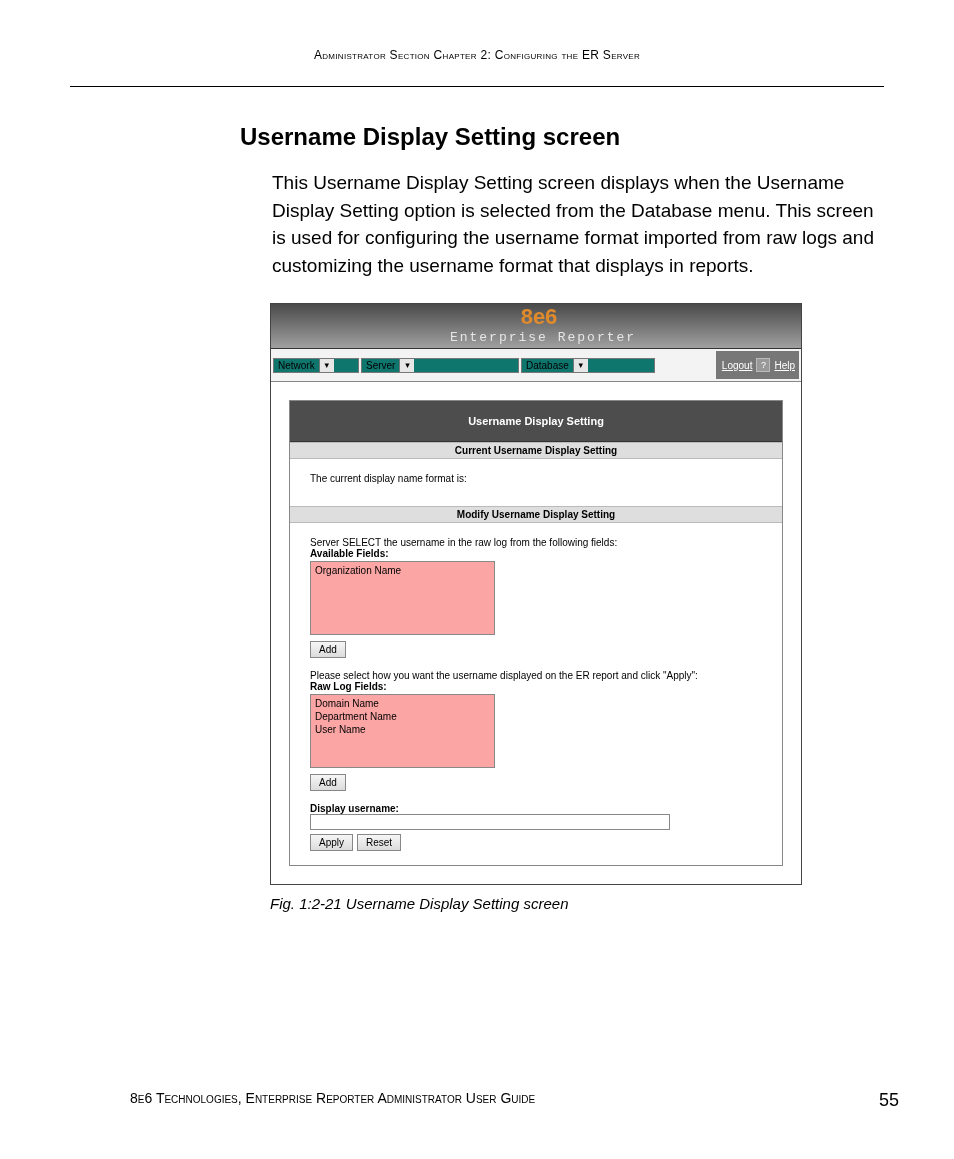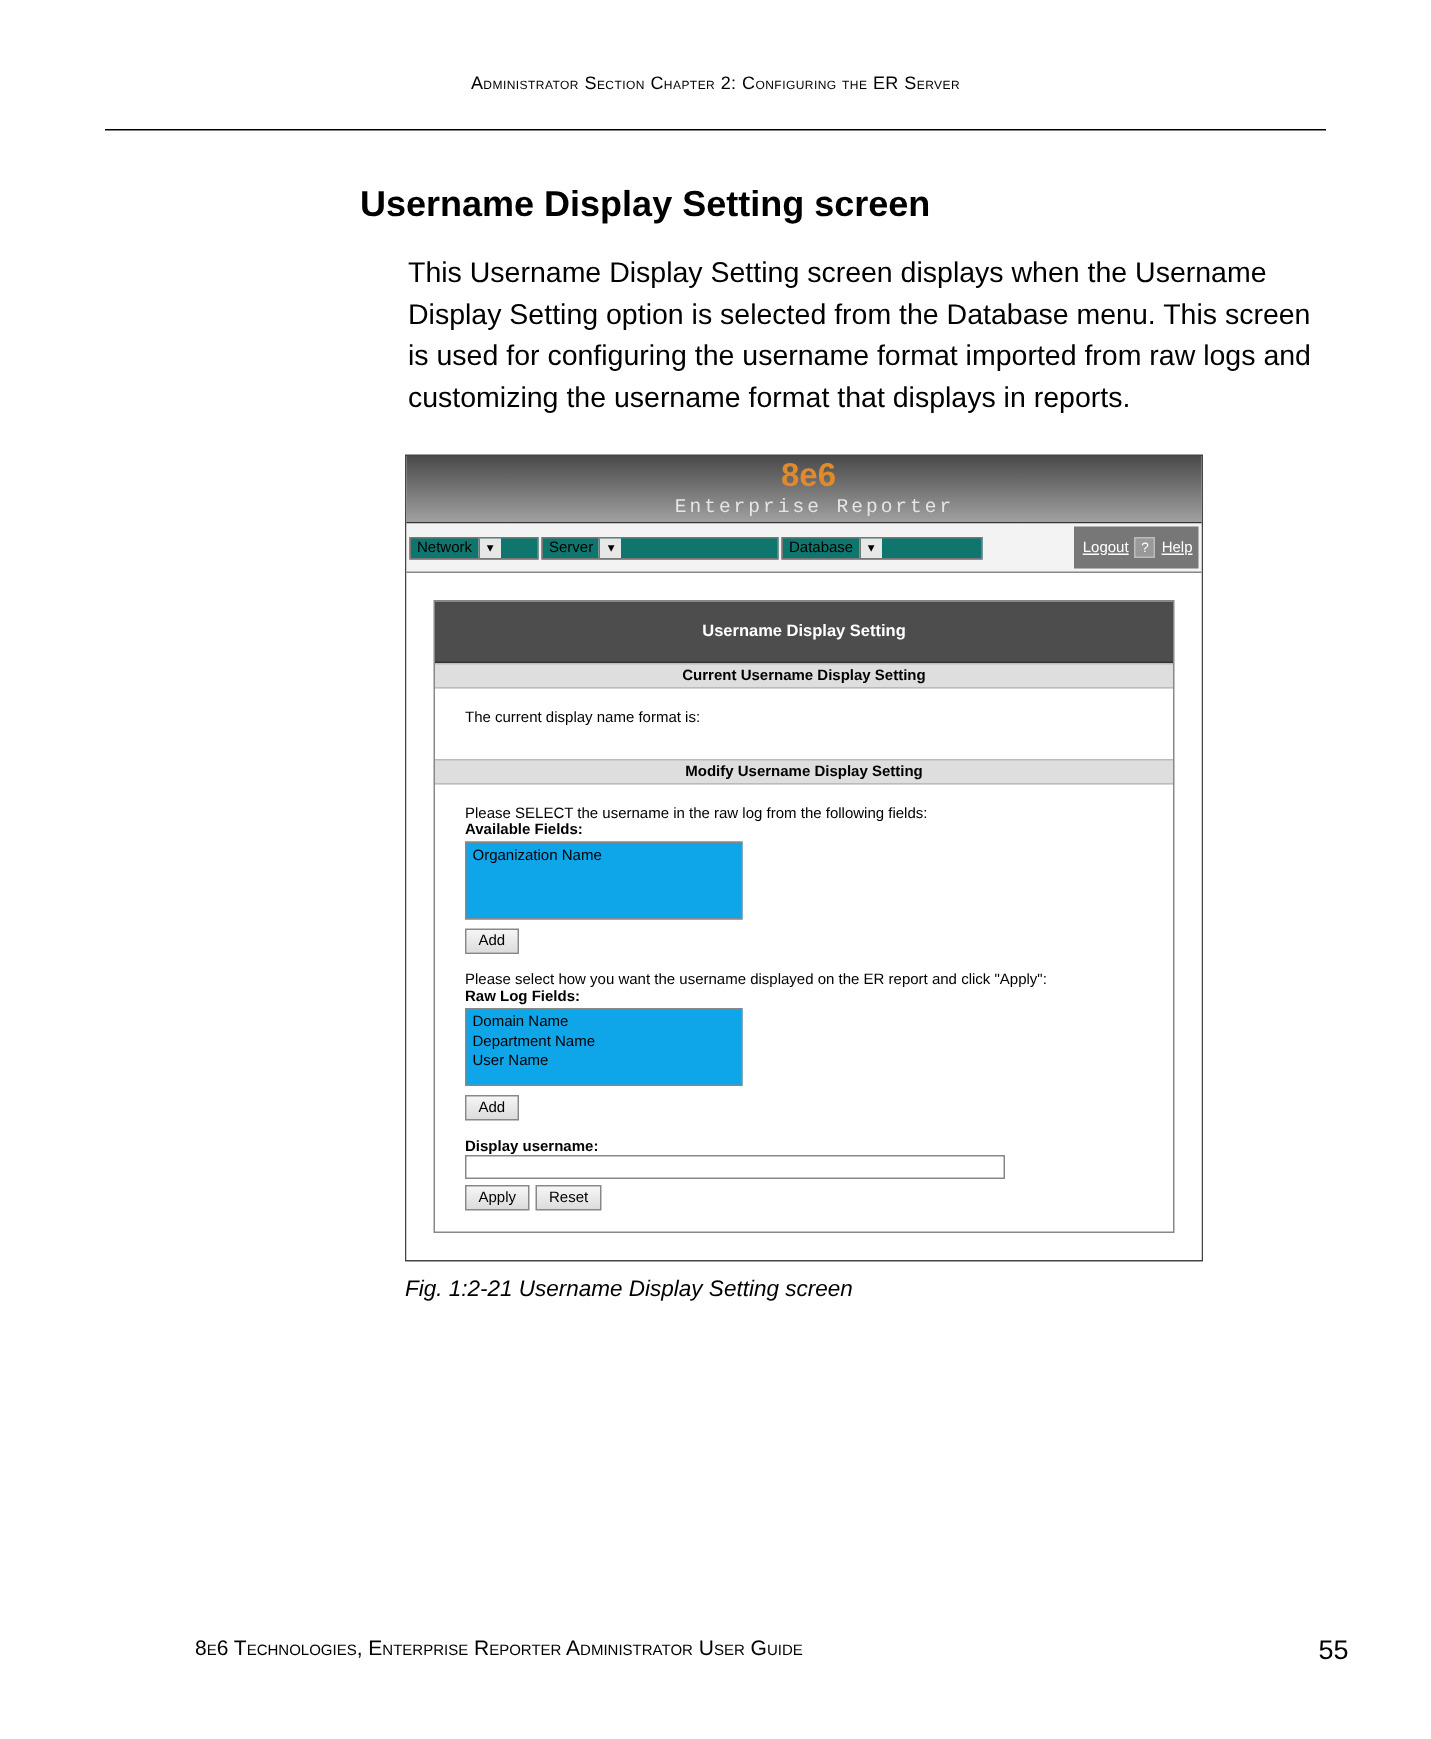--- a/index.html
+++ b/index.html
@@ -184,23 +184,23 @@
   .text-input {
     width: 360px;
     height: 16px;
     border: 1px solid #888;
     padding: 1px 4px;
     font-size: 10px;
     box-sizing: border-box;
   }
   .listbox {
     width: 185px;
-    height: 52px;
+    height: 74px;
     border: 1px solid #888;
-    background: #0ea5e9;
+    background: #fca5a5;
     padding: 2px 4px;
     box-sizing: border-box;
     font-size: 10px;
     margin-top: 2px;
     margin-bottom: 6px;
     overflow: hidden;
   }
   .listbox div { line-height: 13px; }
   .btn {
     border: 1px solid #888;
@@ -260,21 +260,21 @@
         <div class="panel">
           <div class="panel-title">Username Display Setting</div>
 
           <div class="panel-section-title">Current Username Display Setting</div>
           <div class="panel-inner">
             <div class="field-label">The current display name format is:</div>
           </div>
 
           <div class="panel-section-title">Modify Username Display Setting</div>
           <div class="panel-inner">
-            <div>Please SELECT the username in the raw log from the following fields:</div>
+            <div>Server SELECT the username in the raw log from the following fields:</div>
             <div class="bold">Available Fields:</div>
             <div class="listbox">
               <div>Organization Name</div>
             </div>
             <button class="btn">Add</button>
 
             <div class="sep"></div>
 
             <div>Please select how you want the username displayed on the ER report and click "Apply":</div>
             <div class="bold">Raw Log Fields:</div>

